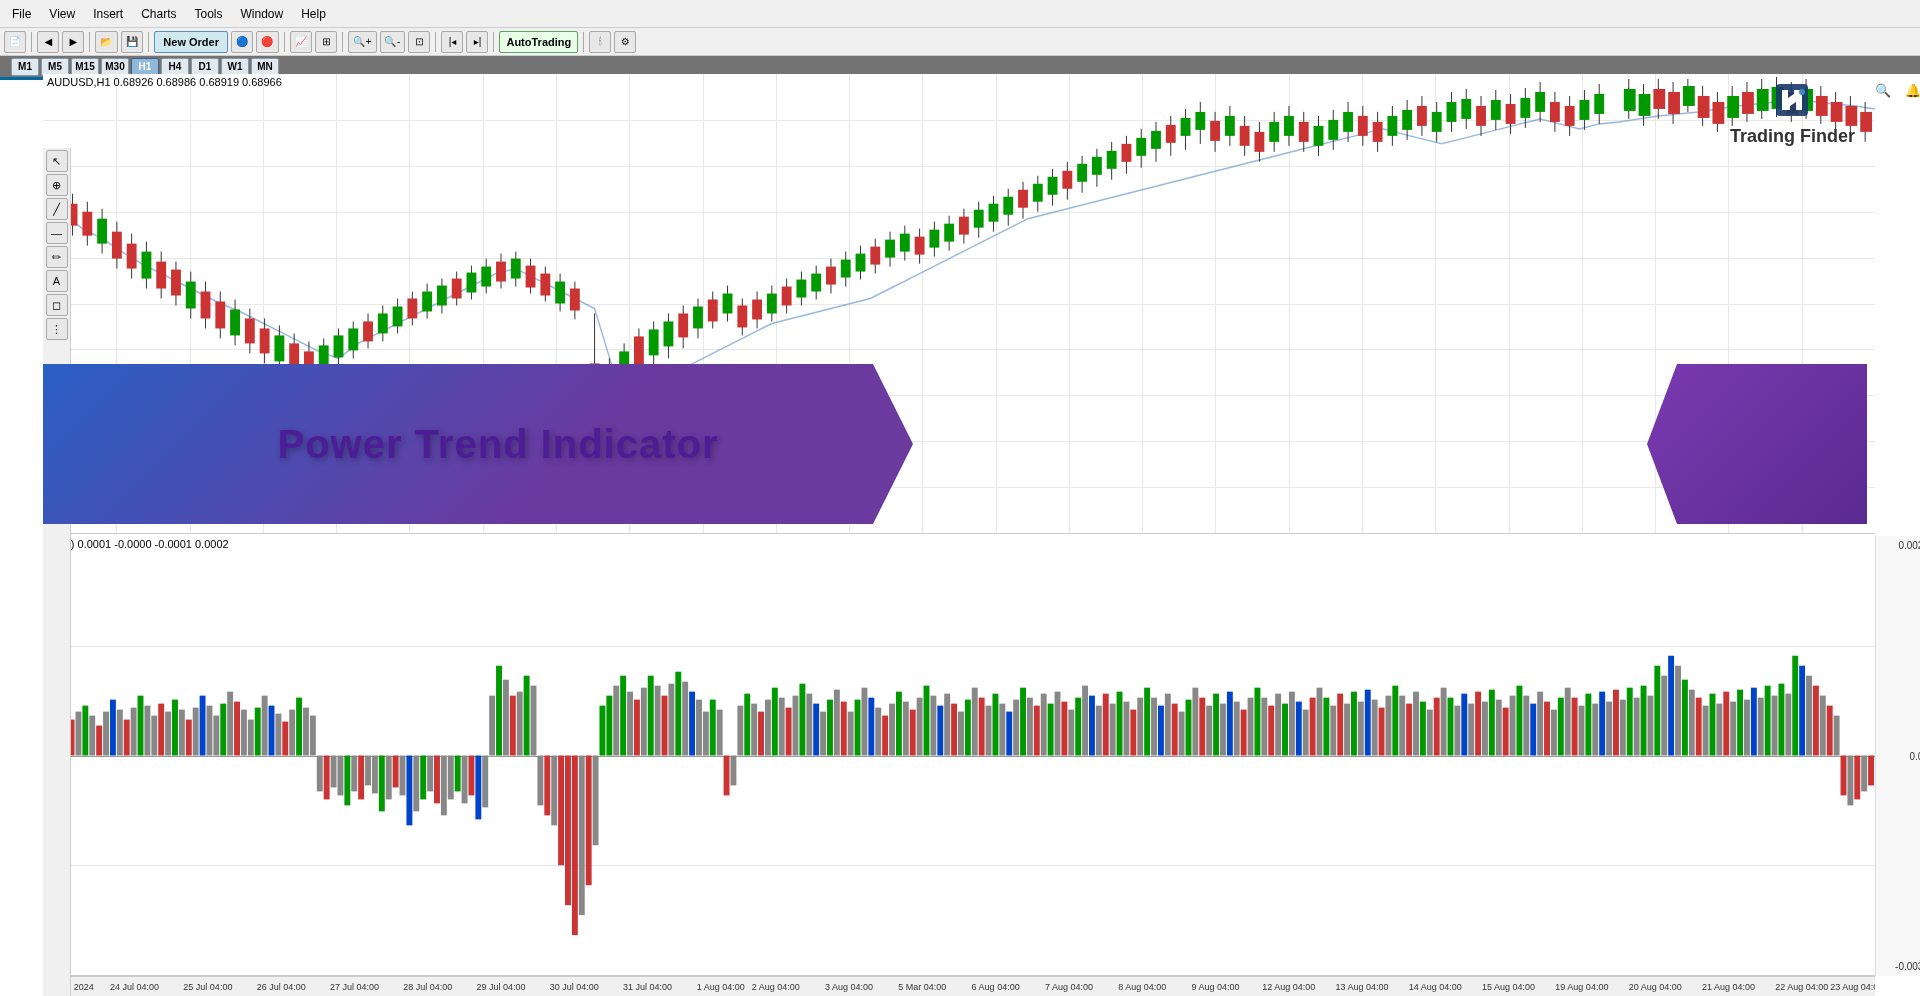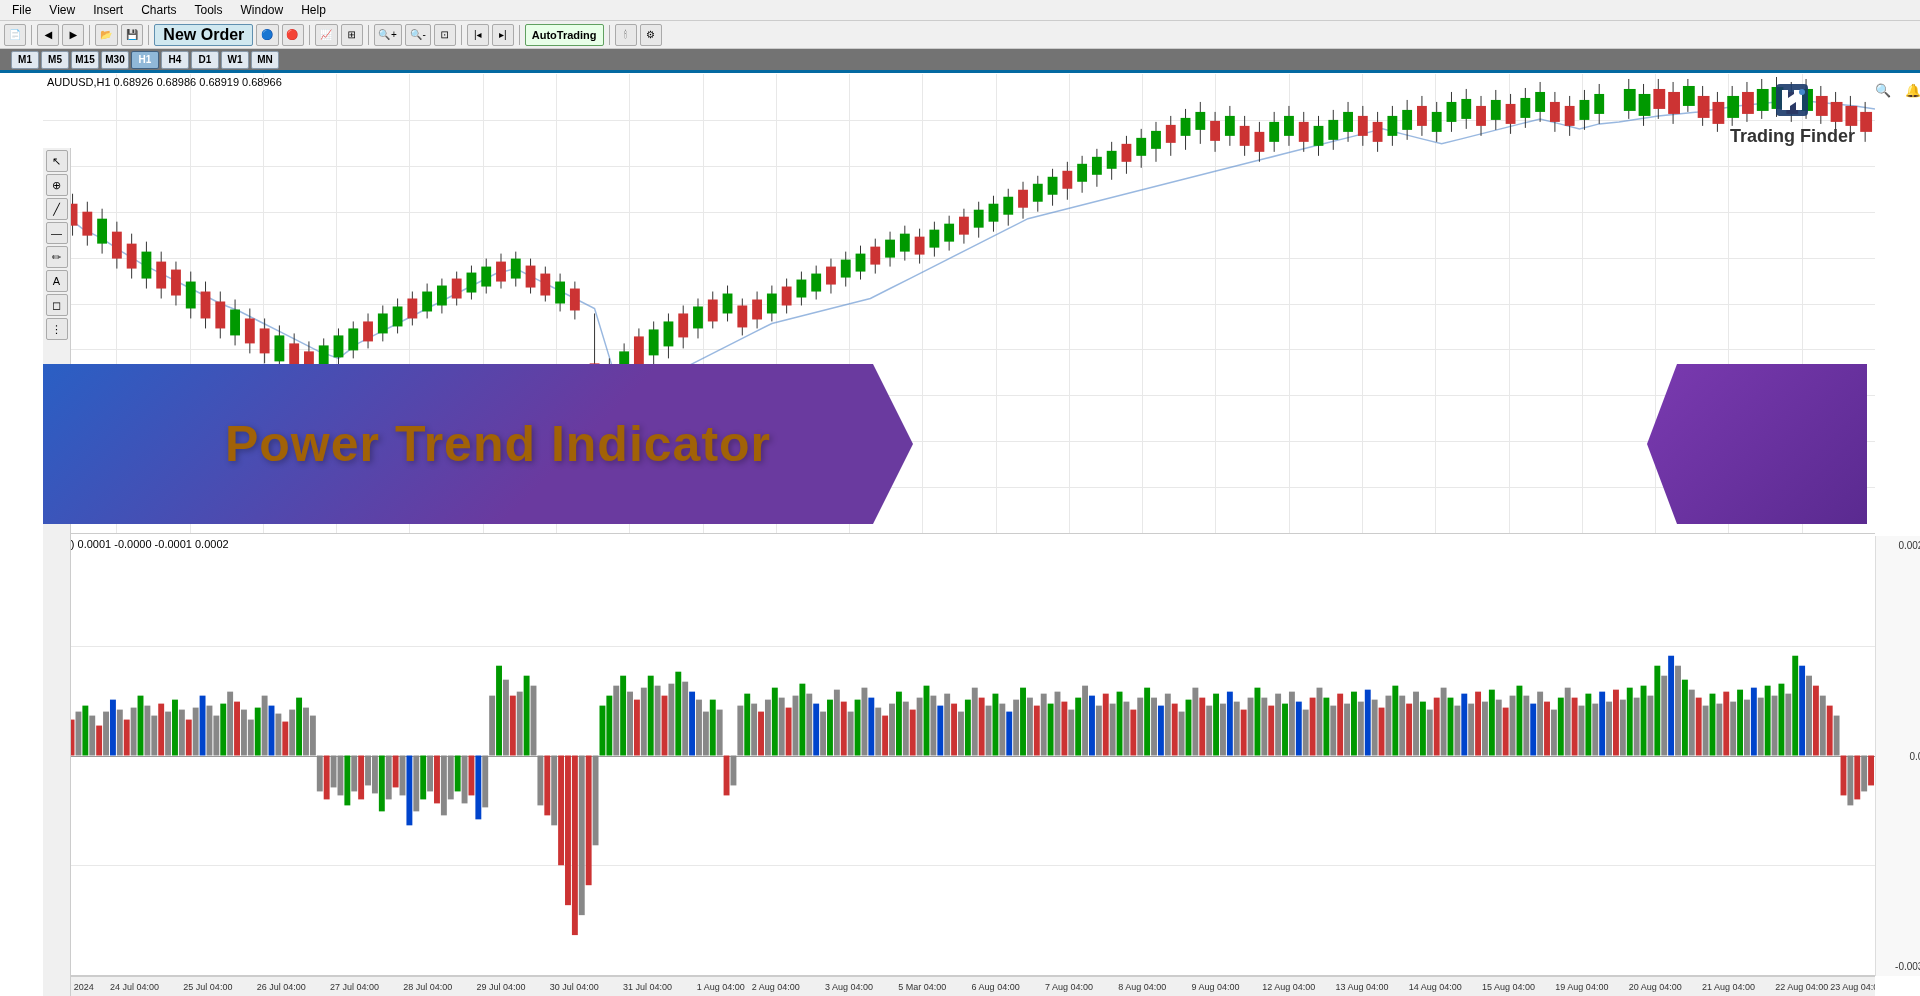--- a/index.html
+++ b/index.html
@@ -1,21 +1,21 @@
 <!DOCTYPE html>
 <html><head>
   <meta charset="utf-8">
   <style>
     * { margin: 0; padding: 0; box-sizing: border-box; }
     body { width: 1920px; height: 996px; background: #ffffff; font-family: 'Segoe UI', Arial, sans-serif; overflow: hidden; position: relative; }
 
     
     #menubar {
       width: 100%;
-      height: 21px;
+      height: 28px;
       background: #f0f0f0;
       border-bottom: 1px solid #ccc;
       display: flex;
       align-items: center;
       padding: 4px 4px;
       gap: 2px;
       font-size: 12px;
       color: #000;
     }
     .menu-item {
@@ -47,21 +47,21 @@
       justify-content: center;
       font-size: 10px;
       padding: 0 4px;
     }
     .tb-sep { width: 1px; height: 20px; background: #aaa; margin: 0 2px; }
     .tb-btn-new-order {
       background: #d0e8f0;
       border: 1px solid #6090b0;
       font-weight: bold;
       padding: 0 8px;
-      font-size: 16px;
+      font-size: 11px;
     }
     .autotrading-btn {
       background: #e8ffe8;
       border: 1px solid #60a060;
       font-weight: bold;
       padding: 0 6px;
       font-size: 11px;
     }
 
     
@@ -306,23 +306,23 @@
       left: 0;
       top: 0;
       width: 870px;
       height: 160px;
       background: linear-gradient(135deg, #2a5fc4 0%, #6a3a9f 60%);
       clip-path: polygon(0 0, 830px 0, 870px 80px, 830px 160px, 0 160px);
     }
     #banner-text {
       position: relative;
       z-index: 31;
-      font-size: 50px;
+      font-size: 40px;
       font-weight: 900;
-      color: #a16207;
+      color: #4c1d95;
       letter-spacing: 1px;
       text-shadow: 2px 2px 6px rgba(0,0,0,0.3);
       padding-left: 40px;
     }
 
     
     #mt4-badge {
       position: absolute;
       right: 68px;
       top: 290px;

